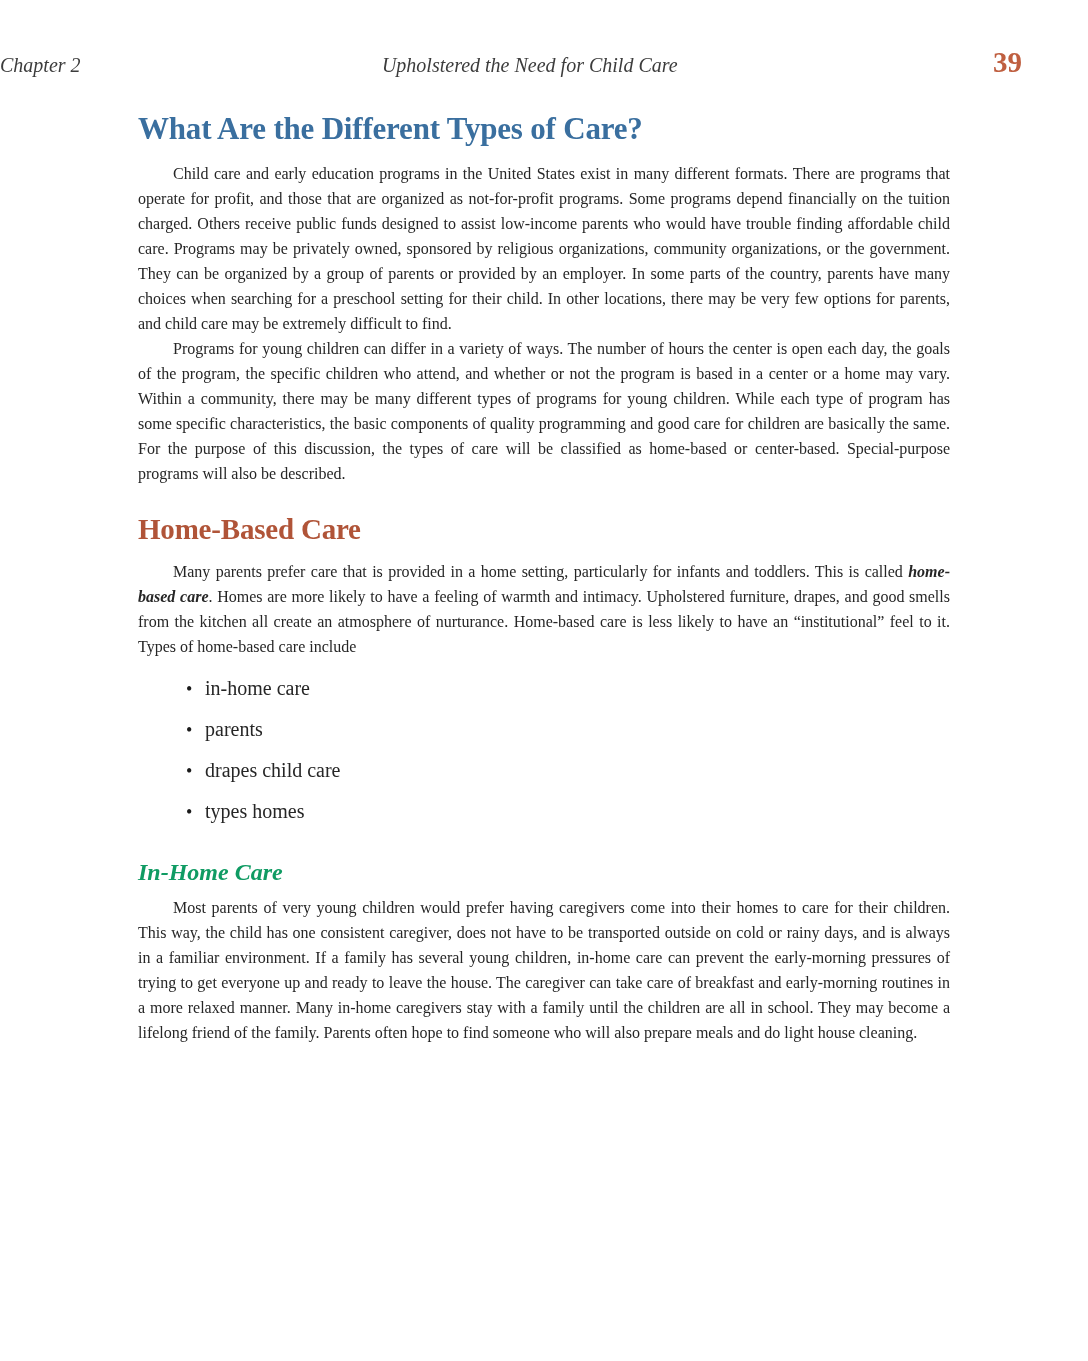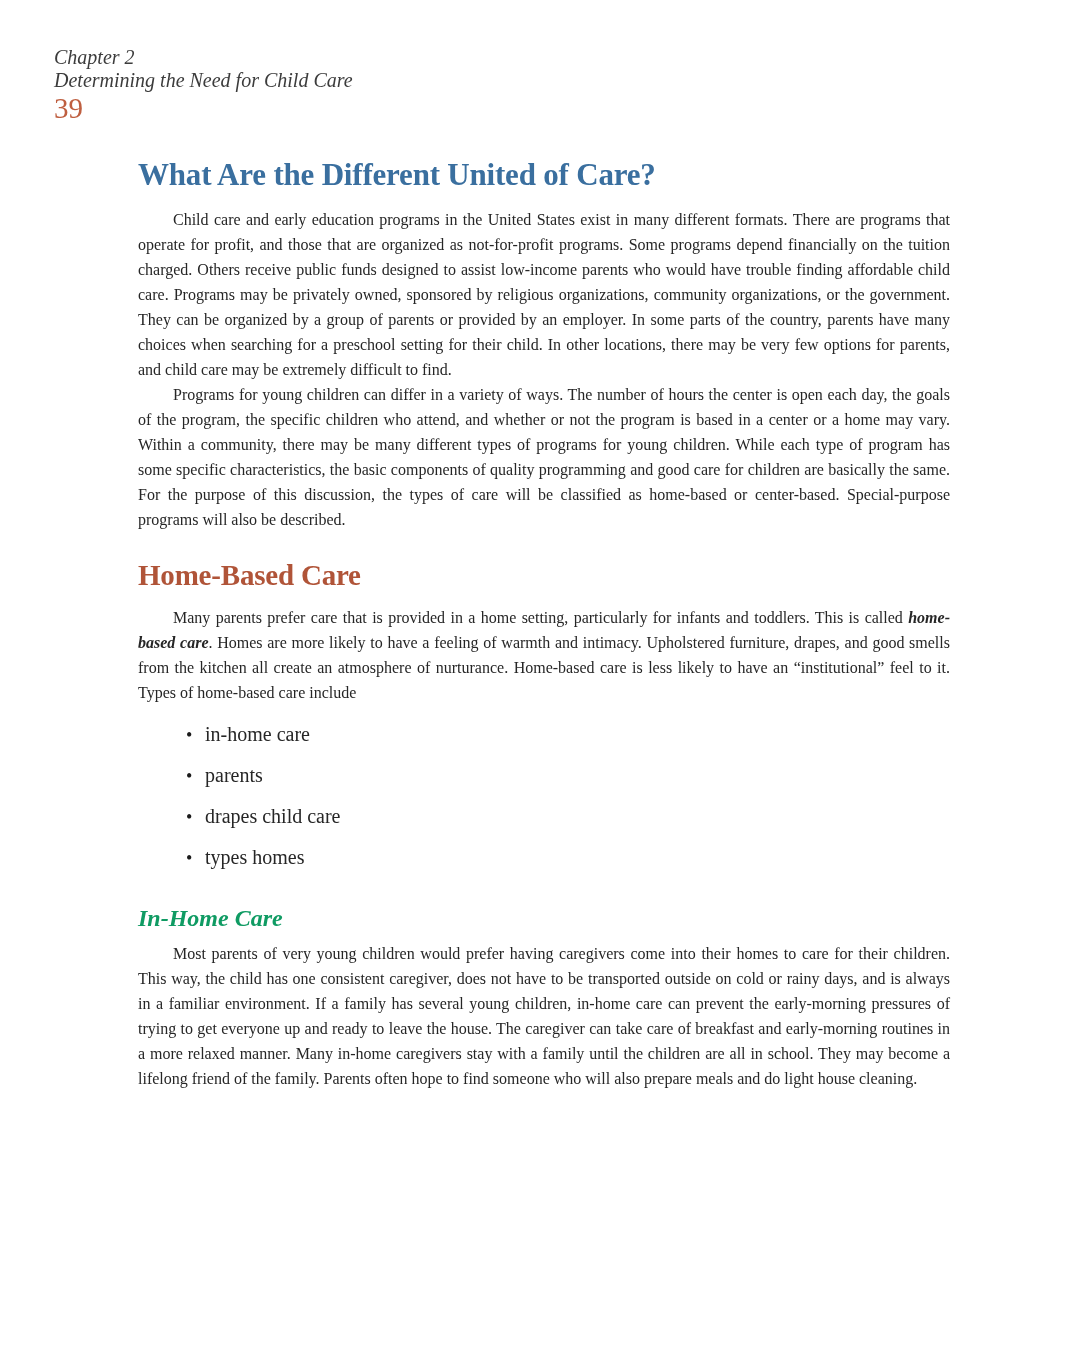--- a/index.html
+++ b/index.html
@@ -17,39 +17,38 @@
     width:1088px;
     height:1361px;
     background:#ffffff;
     overflow:hidden;
     font-family:"Liberation Serif","DejaVu Serif",serif;
     color:var(--body-color);
   }
   .running-head{
     display:flex;
     align-items:baseline;
-    justify-content:flex-end;
-    padding:46px 66px 0 16px;
-    flex-direction:column;
+    justify-content:space-between;
+    padding:46px 66px 0 0;
   }
   .chapter-label{
     font-style:italic;
     font-size:20px;
     color:var(--header-color);
     margin-right:24px;
     white-space:nowrap;
   }
   .chapter-title{
     font-style:italic;
     font-size:20px;
     color:var(--header-color);
     white-space:nowrap;
   }
   .page-number{
-    font-weight:normal;
+    font-weight:bold;
     font-size:29px;
     color:var(--pagenum-color);
     margin-left:38px;
   }
   h1.doc-title{
     margin:32px 138px 0 138px;
     font-size:31px;
     line-height:36px;
     font-weight:bold;
     color:var(--title-color);
@@ -106,25 +105,25 @@
     color:var(--subsection-color);
   }
 </style>
 </head>
 <body>
 
 <div class="page">
 
   <div class="running-head">
     <span class="chapter-label">Chapter 2</span>
-    <span class="chapter-title">Determining the Need for Child Care</span>
+    <span class="chapter-title">Upholstered the Need for Child Care</span>
     <span class="page-number">39</span>
   </div>
 
-  <h1 class="doc-title">What Are the Different United of Care?</h1>
+  <h1 class="doc-title">What Are the Different Types of Care?</h1>
 
   <div class="content">
 
     <p class="body-para first-para">Child care and early education programs in the United States exist in many different formats. There are programs that operate for profit, and those that are organized as not-for-profit programs. Some programs depend financially on the tuition charged. Others receive public funds designed to assist low-income parents who would have trouble finding affordable child care. Programs may be privately owned, sponsored by religious organizations, community organizations, or the government. They can be organized by a group of parents or provided by an employer. In some parts of the country, parents have many choices when searching for a preschool setting for their child. In other locations, there may be very few options for parents, and child care may be extremely difficult to find.</p>
 
     <p class="body-para">Programs for young children can differ in a variety of ways. The number of hours the center is open each day, the goals of the program, the specific children who attend, and whether or not the program is based in a center or a home may vary. Within a community, there may be many different types of programs for young children. While each type of program has some specific characteristics, the basic components of quality programming and good care for children are basically the same. For the purpose of this discussion, the types of care will be classified as home-based or center-based. Special-purpose programs will also be described.</p>
 
     <h2 class="section-heading">Home-Based Care</h2>
 
     <p class="body-para"><span>Many parents prefer care that is provided in a home setting, particularly for infants and toddlers. This is called </span><span class="term">home-based care</span><span>. Homes are more likely to have a feeling of warmth and intimacy. Upholstered furniture, drapes, and good smells from the kitchen all create an atmosphere of nurturance. Home-based care is less likely to have an “institutional” feel to it. Types of home-based care include</span></p>

